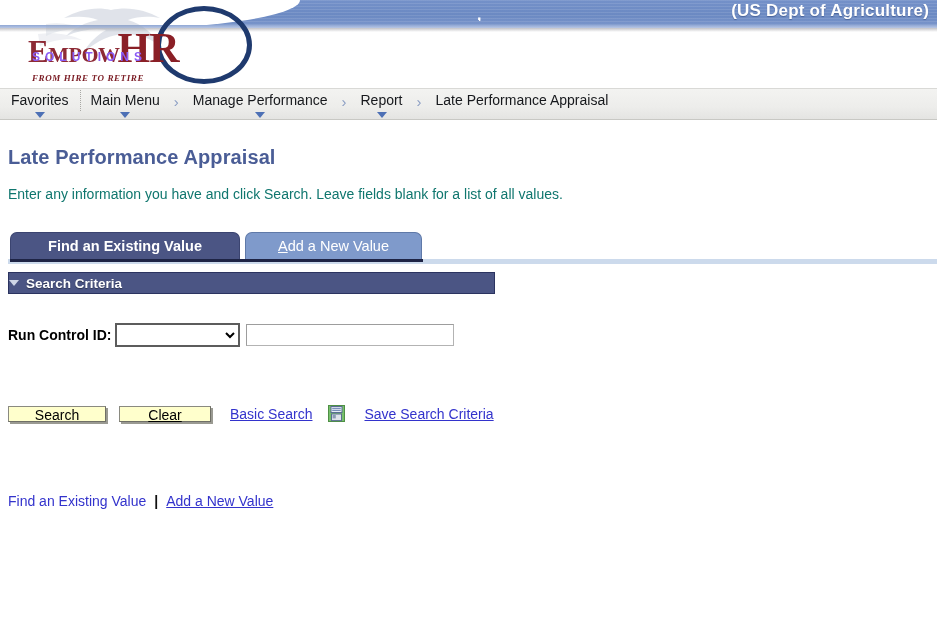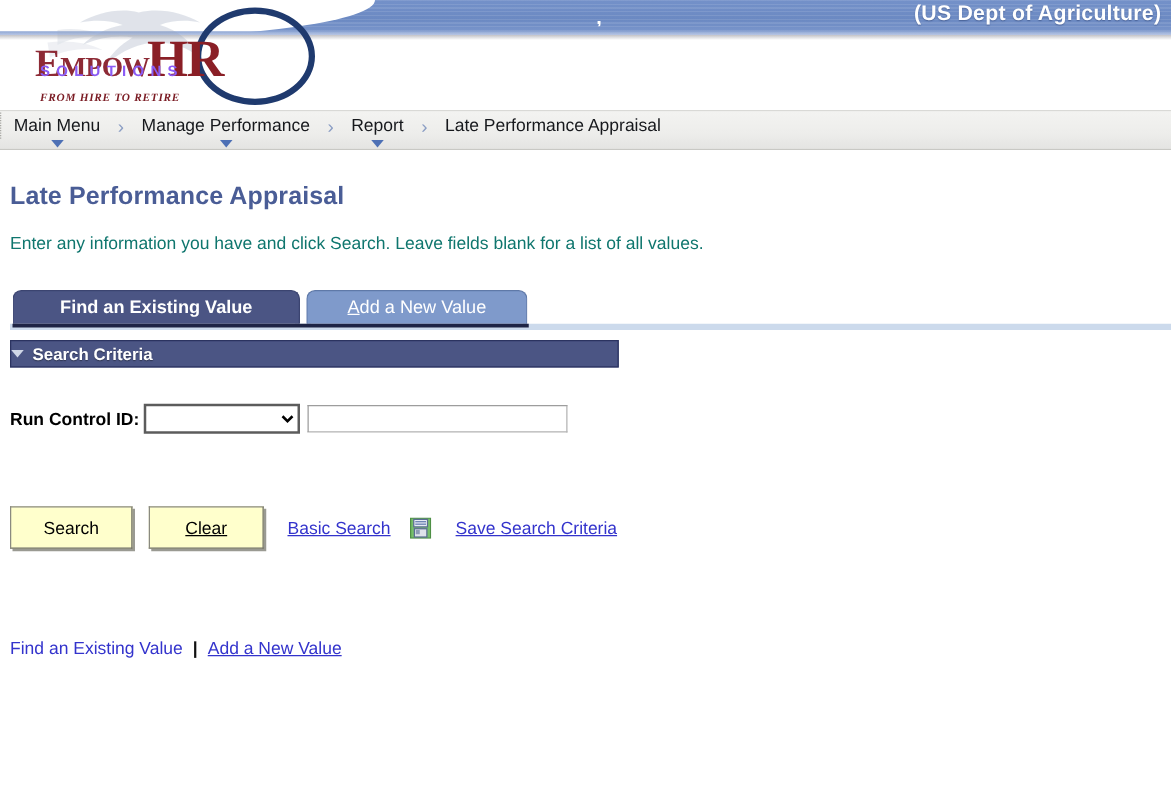--- a/index.html
+++ b/index.html
@@ -388,21 +388,21 @@
   }
   .btn {
     font-family: "Liberation Sans", sans-serif;
     font-size: 14px;
     color: #000000;
     background: #ffffcc;
     border: 1px solid #8a8a80;
     border-right-color: #6f6f66;
     border-bottom-color: #6f6f66;
     box-shadow: 2px 2px 0 #9a9a92;
-    height: 34px;
+    height: 16px;
     min-width: 98px;
     padding: 0 20px;
     cursor: pointer;
     box-sizing: border-box;
   }
   .btn.clear { min-width: 92px; margin-left: 13px; text-decoration: underline; }
   .link {
     font-size: 14px;
     color: #3333cc;
     text-decoration: underline;
@@ -459,20 +459,24 @@
     <div class="logo-circle"></div>
     <div class="logo-wordmark">
       <span class="logo-empow">Empow</span><span class="logo-hr">HR</span>
     </div>
     <div class="logo-solutions">SOLUTIONS</div>
     <div class="logo-tag">FROM HIRE TO RETIRE</div>
   </div>
 </div>
 
 <div class="navbar">
+  <div class="nav-item">
+    <span>Favorites</span>
+    <span class="nav-arrow-down"></span>
+  </div>
 
   <div class="nav-item has-divider">
     <span>Main Menu</span>
     <span class="nav-arrow-down"></span>
   </div>
 
   <div class="nav-sep">›</div>
 
   <div class="nav-item">
     <span>Manage Performance</span>

